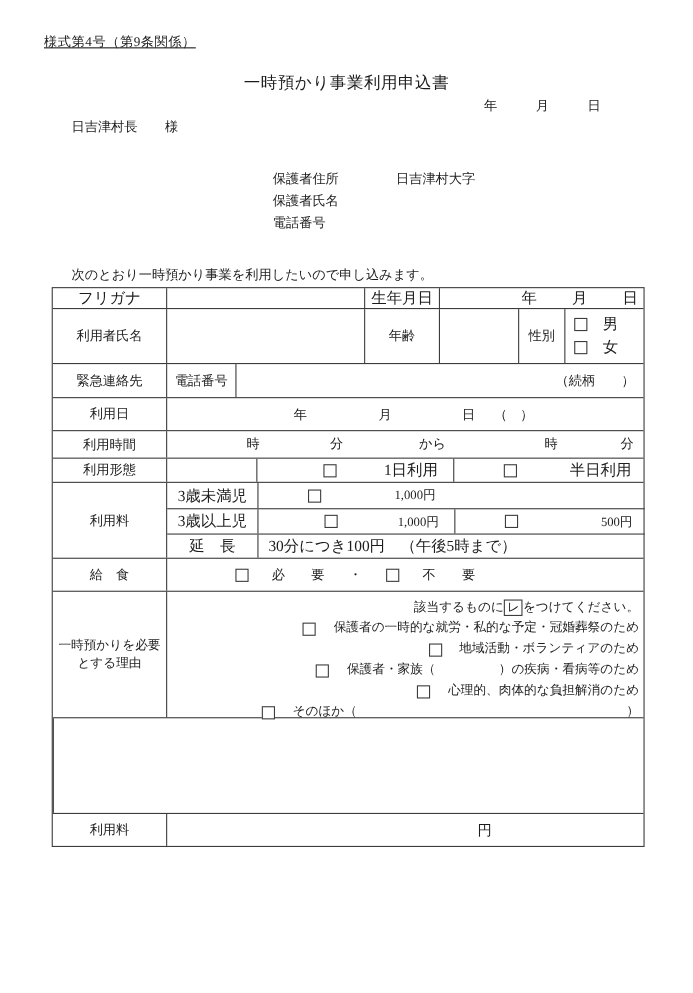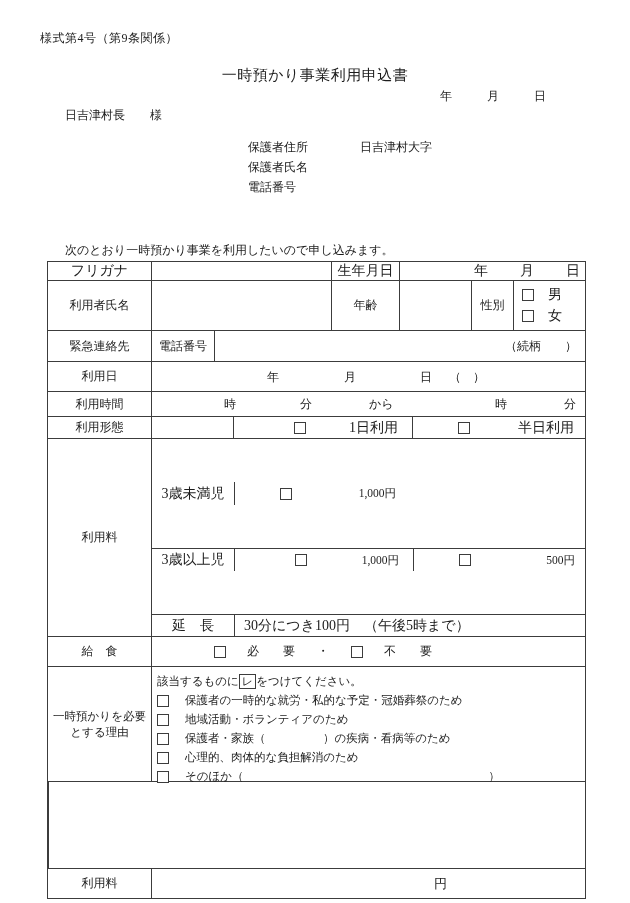--- a/index.html
+++ b/index.html
@@ -3,52 +3,52 @@
 <meta charset="utf-8">
 <style>
   html,body{margin:0;padding:0;background:#fff;}
   .page{
     position:relative;width:630px;height:903px;background:#ffffff;
     font-family:"Liberation Serif","DejaVu Serif",serif;color:#1c1c1c;
     overflow:hidden;
   }
   .abs{position:absolute;}
   
-  .form-number{left:40px;top:30px;font-size:12px;letter-spacing:.5px;}
+  .form-number{left:40px;top:30px;font-size:12px;letter-spacing:.5px;text-decoration:underline;}
   .doc-title{left:0;top:66px;width:630px;text-align:center;font-size:15px;letter-spacing:.5px;}
   .date-line{left:440px;top:88px;width:106px;display:flex;justify-content:space-between;font-size:12px;}
   .addressee{left:65px;top:107px;font-size:12px;}
   .addressee .honor{margin-left:22px;}
-  .guardian{left:248px;top:138px;font-size:12px;line-height:20px;font-family:Liberation Mono, monospace;}
+  .guardian{left:248px;top:152px;font-size:12px;line-height:20px;}
   .guardian .g-val{margin-left:52px;}
   .intro{left:65px;top:242px;font-size:12px;}
   
   .form-table{
     position:absolute;left:47px;top:261px;width:537px;
     border:1px solid #3c3c3c;font-size:12px;
   }
   .trow{display:flex;border-top:1px solid #3c3c3c;}
   .trow.first{border-top:none;}
   .tc{border-left:1px solid #3c3c3c;display:flex;align-items:center;box-sizing:border-box;flex:none;}
   .tc.nb{border-left:none;}
   .lab{justify-content:center;text-align:center;}
   .rel{position:relative;}
   .vmid{position:absolute;top:50%;transform:translateY(-50%);}
   .cb{width:10px;height:10px;border:1px solid #3c3c3c;display:inline-block;flex:none;background:#fff;}
   .mark-box{border:1px solid #3c3c3c;display:inline-block;padding:0 2px;line-height:13px;font-size:11px;}
   .sm{font-size:14px;}
   .amt{font-size:11.5px;}
   
   .fee-right{flex:1;display:flex;flex-direction:column;border-left:1px solid #3c3c3c;}
-  .fee-sub{display:flex;border-top:1px solid #3c3c3c;margin-top:43px;}
+  .fee-sub{display:flex;border-top:1px solid #3c3c3c;}
   .fee-sub.first{border-top:none;}
   .opt-c{justify-content:space-between;padding:0 14px 0 60px;}
   .opt-d{justify-content:space-between;padding:0 11px 0 45px;}
   
-  .reason-cell{flex-direction:column;align-items:flex-start;justify-content:flex-start;
+  .reason-cell{flex-direction:column;align-items:flex-end;justify-content:flex-start;
     padding:5px 4px 0 5px;font-size:11.5px;line-height:19px;}
   .r-line{display:flex;align-items:center;}
   .r-line .cb{margin-right:16px;margin-left:0;}
   .spacer-rel{display:inline-block;width:24px;}
   .spacer-other{display:inline-block;width:245px;}
   .reason-lab{flex-direction:column;justify-content:center;line-height:16px;font-size:11.5px;}
   
   .meal-cell{padding-left:62px;}
   .meal-cell .m1{margin-left:21px;}
   .meal-cell .m2{margin-left:22px;}
@@ -136,21 +136,21 @@
         <span class="vmid" style="left:268px">日</span>
         <span class="vmid" style="left:297px">（　）</span>
       </div>
     </div>
 
     <div class="trow" style="height:24px">
       <div class="tc nb lab" style="width:103px">利用時間</div>
       <div class="tc rel" style="width:434px">
         <span class="vmid" style="left:72px">時</span>
         <span class="vmid" style="left:148px">分</span>
-        <span class="vmid" style="left:217px">から</span>
+        <span class="vmid" style="left:229px">から</span>
         <span class="vmid" style="left:343px">時</span>
         <span class="vmid" style="left:412px">分</span>
       </div>
     </div>
 
     <div class="trow" style="height:21px">
       <div class="tc nb lab" style="width:103px">利用形態</div>
       <div class="tc" style="width:82px"></div>
       <div class="tc opt-c sm" style="width:179px">
         <span class="cb"></span>

